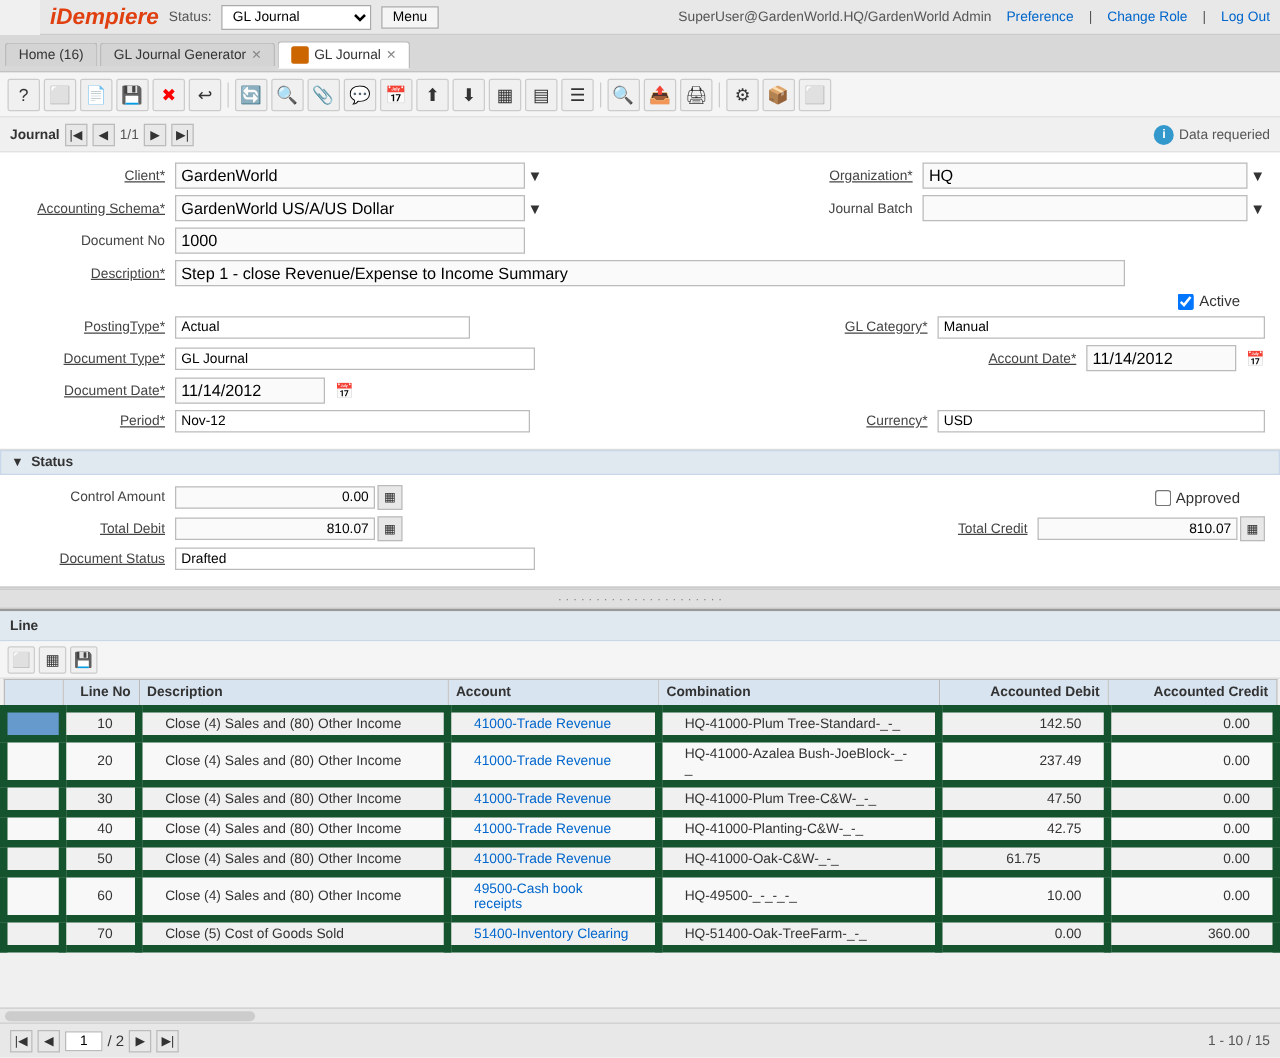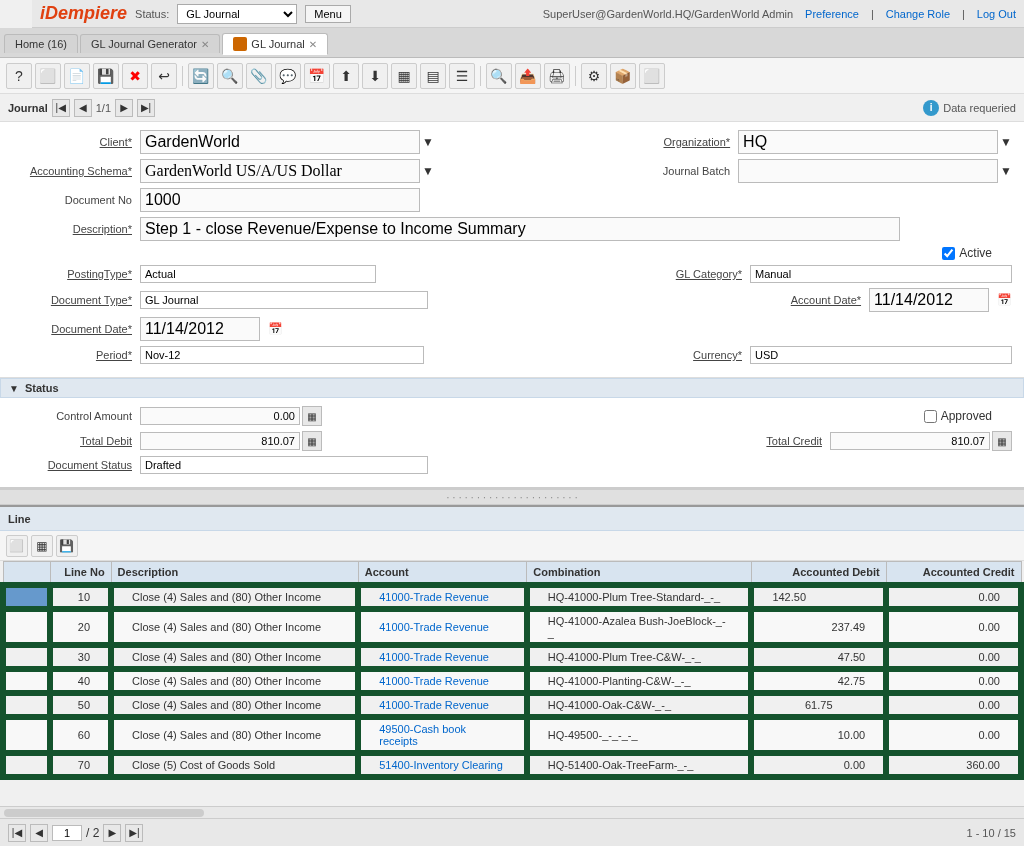--- a/index.html
+++ b/index.html
@@ -33,21 +33,21 @@
     .rec-nav-btn { width: 18px; height: 18px; border: 1px solid #bbb; background: #e8e8e8; display: flex; align-items: center; justify-content: center; cursor: pointer; font-size: 10px; }
     .rec-info { font-size: 11px; color: #555; }
     .data-requeried { margin-left: auto; display: flex; align-items: center; gap: 4px; font-size: 11px; color: #555; }
     .info-icon { width: 16px; height: 16px; border-radius: 50%; background: #3399cc; color: white; display: flex; align-items: center; justify-content: center; font-size: 10px; font-weight: bold; }
 
     
     .form-area { background: white; padding: 8px 12px; border-bottom: 1px solid #ddd; }
     .form-row { display: flex; align-items: center; margin-bottom: 5px; gap: 8px; }
     .form-label { text-align: right; min-width: 120px; font-size: 11px; color: #444; }
     .form-label.req { text-decoration: underline; }
-    .form-input { border: 1px solid #bbb; padding: 2px 4px; font-size: 16px; background: #fafafa; }
+    .form-input { border: 1px solid #bbb; padding: 2px 4px; font-size: 13px; background: #fafafa; }
     .form-input.wide { width: 280px; }
     .form-select { border: 1px solid #bbb; padding: 2px 4px; font-size: 11px; background: white; }
     .form-select.wide { width: 288px; }
     .dropdown-wrap { position: relative; display: inline-flex; align-items: center; }
     .dropdown-wrap select { appearance: none; padding-right: 20px; }
 
     
     .section-header { background: #e0e8f0; border: 1px solid #c8d8e8; padding: 3px 8px; font-size: 11px; font-weight: bold; display: flex; align-items: center; gap: 6px; }
     .section-toggle { cursor: pointer; font-size: 10px; }
 
@@ -186,21 +186,21 @@
         <span class="form-label req" style="min-width:100px;">Organization*</span>
         <div class="dropdown-wrap">
           <input class="form-input" type="text" value="HQ" readonly="" style="width: 260px;">
           <span style="margin-left:2px;font-size:12px;cursor:pointer;">▼</span>
         </div>
       </div>
 
       <div class="form-row">
         <span class="form-label req">Accounting Schema*</span>
         <div class="dropdown-wrap">
-          <input class="form-input wide" type="text" value="GardenWorld US/A/US Dollar" readonly="" style="width: 280px; font-family: Liberation Serif, serif;">
+          <input class="form-input wide" type="text" value="GardenWorld US/A/US Dollar" readonly="" style="width: 280px;">
           <span style="margin-left:2px;font-size:12px;cursor:pointer;">▼</span>
         </div>
         <div style="flex:1;"></div>
         <span class="form-label" style="min-width:100px;">Journal Batch</span>
         <div class="dropdown-wrap">
           <input class="form-input" type="text" style="width: 260px;" value="">
           <span style="margin-left:2px;font-size:12px;cursor:pointer;">▼</span>
         </div>
       </div>
 
@@ -346,21 +346,21 @@
             <th class="col-credit">Accounted Credit</th>
           </tr>
         </thead>
         <tbody id="line-table-body">
         <tr>
       <td style="background:#6699cc;width:8px;"></td>
       <td class="col-lineno">10</td>
       <td class="col-desc">Close (4) Sales and (80) Other Income</td>
       <td class="col-acct" style="color:#0066cc;">41000-Trade Revenue</td>
       <td class="col-combo">HQ-41000-Plum Tree-Standard-_-_</td>
-      <td class="col-debit" style="text-align:left;margin-top:31px;">142.50</td>
+      <td class="col-debit" style="text-align:right;margin-top:31px;">142.50</td>
       <td class="col-credit" style="text-align:right;">0.00</td>
     </tr>
             <tr>
       <td></td>
       <td class="col-lineno">20</td>
       <td class="col-desc">Close (4) Sales and (80) Other Income</td>
       <td class="col-acct" style="color:#0066cc;">41000-Trade Revenue</td>
       <td class="col-combo">HQ-41000-Azalea Bush-JoeBlock-_-_</td>
       <td class="col-debit" style="text-align:right;">237.49</td>
       <td class="col-credit" style="text-align:right;">0.00</td>

